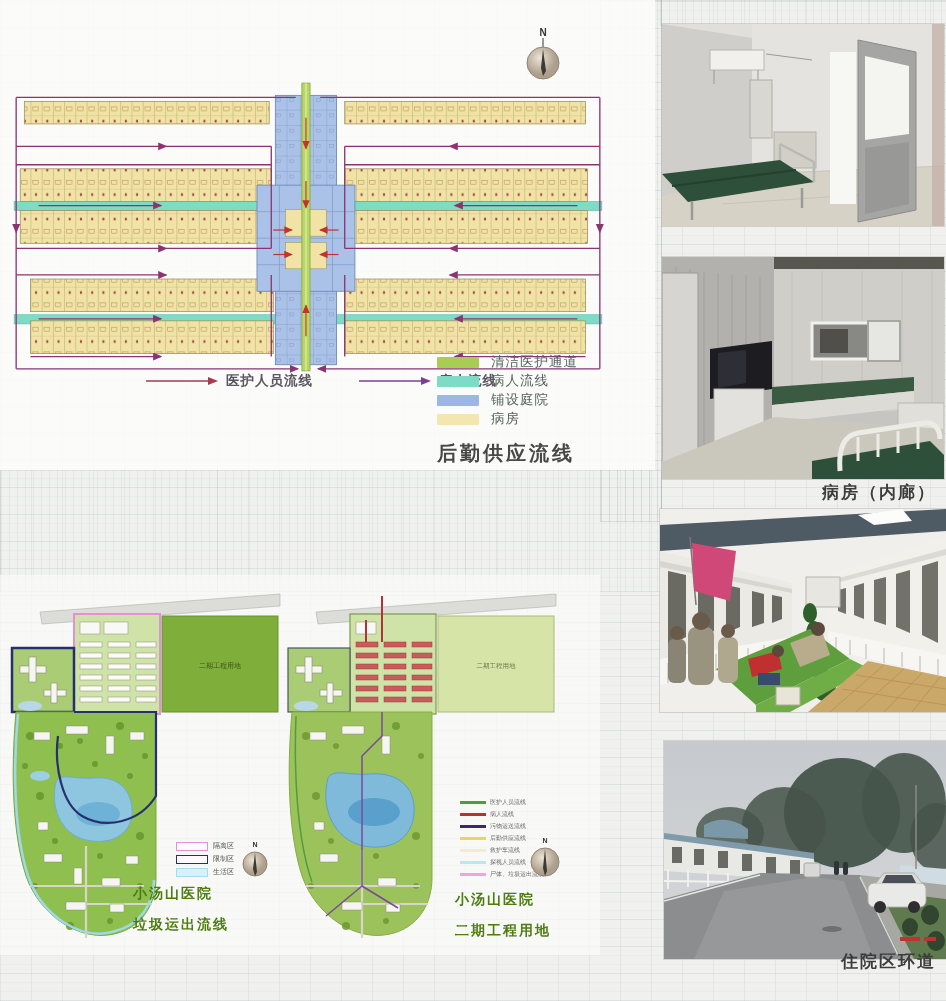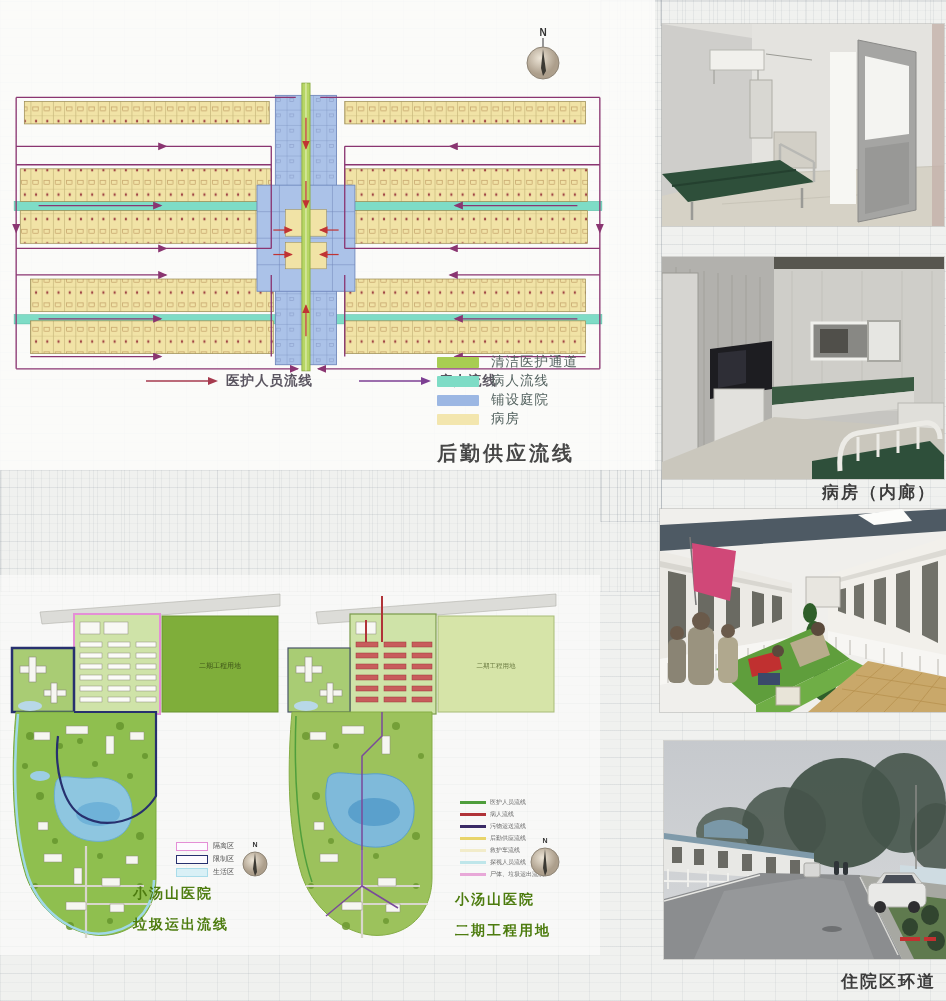--- a/index.html
+++ b/index.html
@@ -641,14 +641,14 @@
         <rect x="170" y="120" width="5" height="14" rx="2"></rect>
           <rect x="179" y="121" width="5" height="13" rx="2"></rect>
       </g>
       <line x1="252" y1="44" x2="252" y2="128" stroke="#8a8a86" stroke-width="1.5"></line>
       <g fill="#c23030">
         <rect x="236" y="196" width="20" height="4"></rect>
           <rect x="260" y="196" width="12" height="4"></rect>
       </g>
     </svg>
   </div>
-  <div class="caption" style="left:700px;top:970px;width:236px;">住院区环道</div>
+  <div class="caption" style="left:700px;top:950px;width:236px;">住院区环道</div>
 </div>
 
 </body></html>

